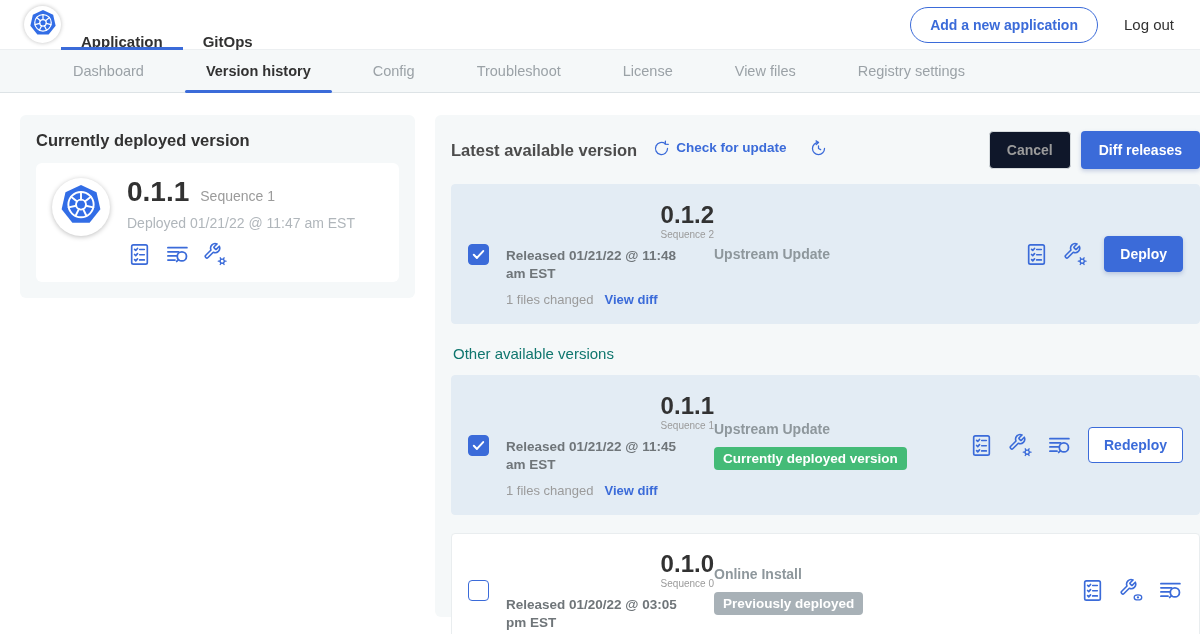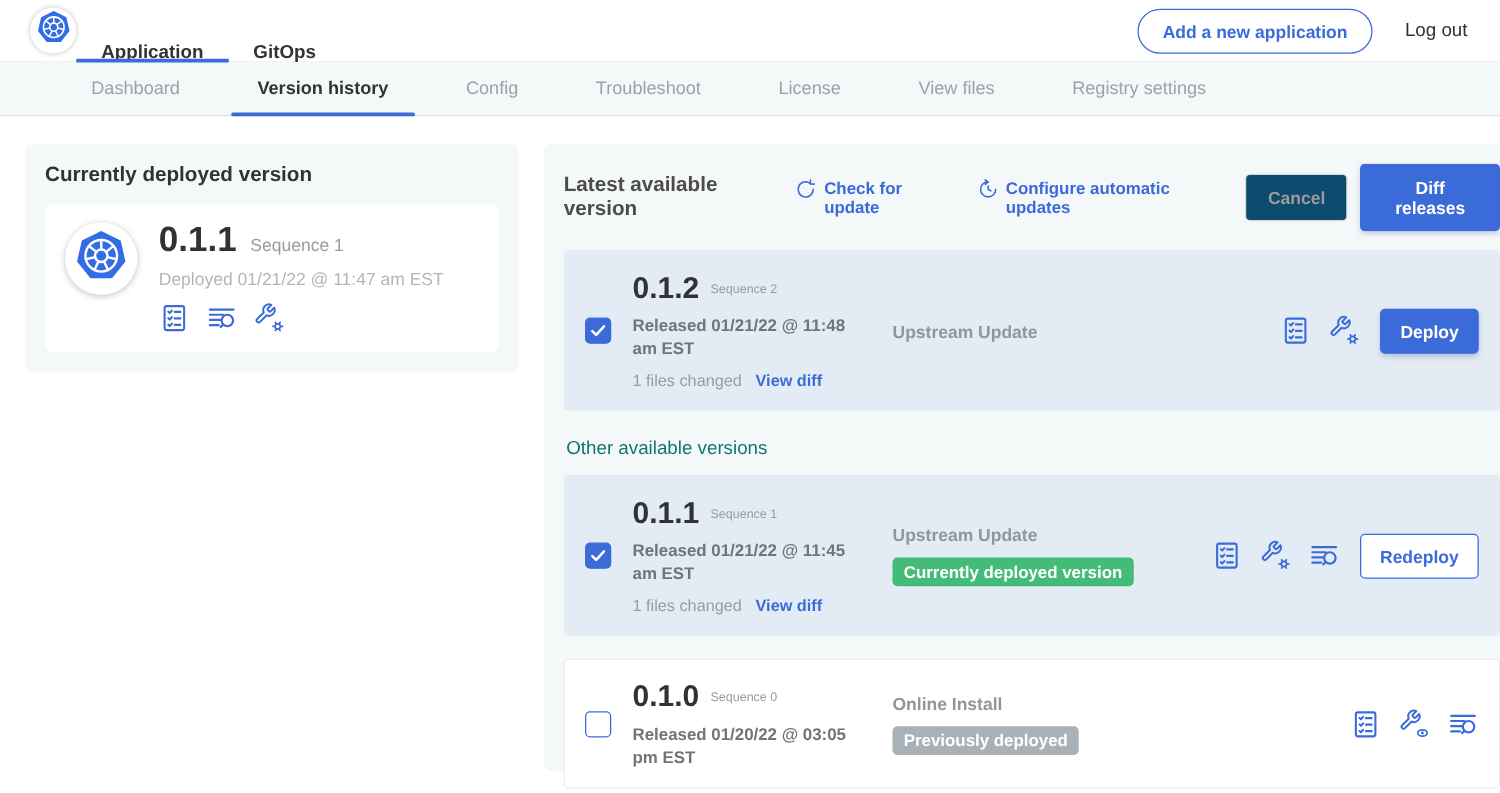--- a/index.html
+++ b/index.html
@@ -58,38 +58,38 @@
   
   .right-panel { flex:1; padding:16px; height:502px; display:flex; flex-direction:column; }
   .updates-header { display:flex; align-items:center; margin-bottom:15px; }
   .updates-header .panel-title { color:#4c4c4c; margin-right:16px; }
   .header-link { display:flex; gap:6px; color:var(--accent);
     font-size:13.5px; font-weight:bold; cursor:pointer; margin-right:24px; }
   .header-link svg { width:17px; height:17px; }
   .header-spacer { flex:1; }
   .btn { border-radius:4px; font-size:14px; font-weight:bold; padding:10px 17px;
     cursor:pointer; font-family:inherit; border:1px solid transparent; }
-  .btn-cancel { background:#0c4a6e; border-color:#d6dbde; color:#9b9b9b; margin-right:10px; }
+  .btn-cancel { background:#0f172a; border-color:#d6dbde; color:#9b9b9b; margin-right:10px; }
   .btn-primary { background:var(--accent); color:#fff; box-shadow:0 2px 4px rgba(50,80,160,.25); }
   .action-btn { background:#fff; border:1px solid var(--accent); color:var(--accent);
     margin-left:16px; padding:9px 15px; }
   .action-btn.btn-primary { background:var(--accent); color:#fff; border-color:var(--accent); }
 
   .version-row { display:flex; align-items:center; background:#fff; border:1px solid #e9edef;
     border-radius:4px; padding:16px; }
   .version-row.selected { background:#e3ecf4; border-color:#e3ecf4; }
   .row-checkbox { width:21px; height:21px; border:1px solid var(--accent); border-radius:4px;
     background:#fff; margin-right:17px; flex:none; cursor:pointer;
     display:flex; align-items:center; justify-content:center; }
   .row-checkbox svg { display:none; width:15px; height:15px; }
   .row-checkbox.checked { background:var(--accent); }
   .row-checkbox.checked svg { display:block; }
 
   .version-info { width:208px; flex:none; }
-  .version-line { display:flex; align-items:center; }
+  .version-line { display:flex; align-items:flex-end;flex-direction:column; }
   .version-number { font-size:24px; font-weight:bold; color:#323232; }
   .sequence { margin-left:9px; font-size:10px; color:#9b9b9b; }
   .released { margin-top:7px; font-size:13.5px; font-weight:bold; color:#6f7579;
     max-width:192px; line-height:1.3; }
   .files-line { margin-top:10px; font-size:13px; color:#9b9b9b; display:flex; gap:11px; align-items:baseline; }
   .view-diff { color:var(--accent); font-weight:bold; cursor:pointer; }
 
   .source-col { width:255px; flex:none; }
   .source-label { font-size:14px; font-weight:bold; color:#8e979c; }
   .badge { display:inline-block; margin-top:10px; padding:4px 9px; border-radius:4px;
@@ -236,21 +236,20 @@
               <polyline points="17.5,1.6 17.3,5.9 21.6,6.1"></polyline>
             </svg></span>
         <span>Check for update</span>
       </span>
       <span class="header-link">
         <span><svg viewBox="0 0 24 24" fill="none" stroke="currentColor" stroke-width="1.8" stroke-linecap="round" stroke-linejoin="round">
               <path d="M12,3.5 a8.5,8.5 0 1 0 8.5,8.5"></path>
               <polyline points="8.6,1.2 12,3.5 8.8,6.3"></polyline>
               <polyline points="12,8.2 12,12 15,13.6"></polyline>
             </svg></span>
-        <span>Configure automatic updates</span>
       </span>
       <span class="header-spacer"></span>
       <button class="btn btn-cancel">Cancel</button>
       <button class="btn btn-primary">Diff releases</button>
     </div>
 
     <div class="version-row selected">
       <div class="row-checkbox checked">
         <svg viewBox="0 0 24 24">
             <polyline points="4.5,12.5 9.5,17.5 19.5,6.5" stroke="#fff" stroke-width="3.2" fill="none" stroke-linecap="round" stroke-linejoin="round"></polyline>

